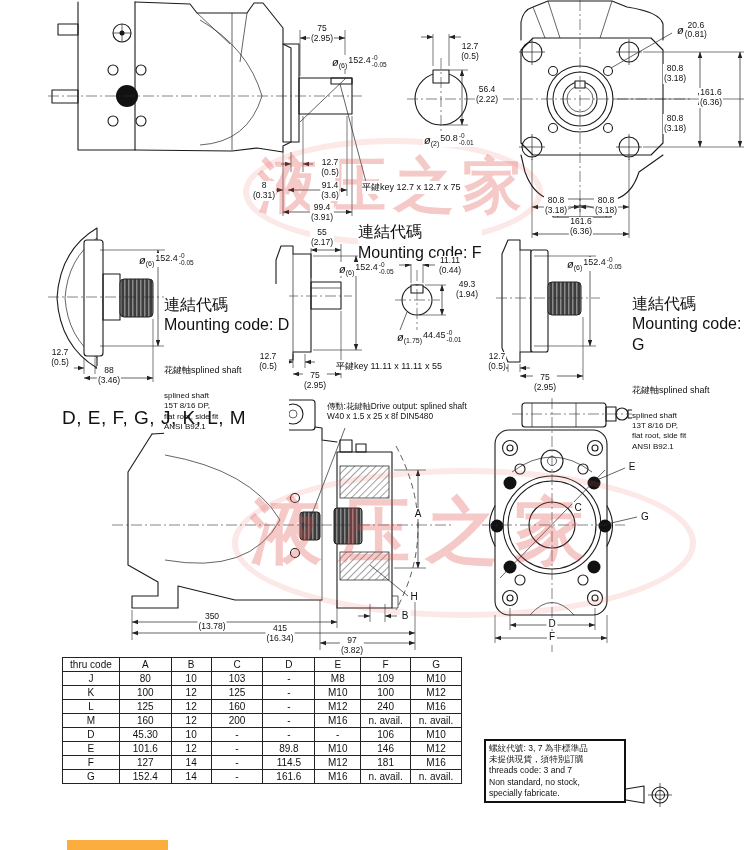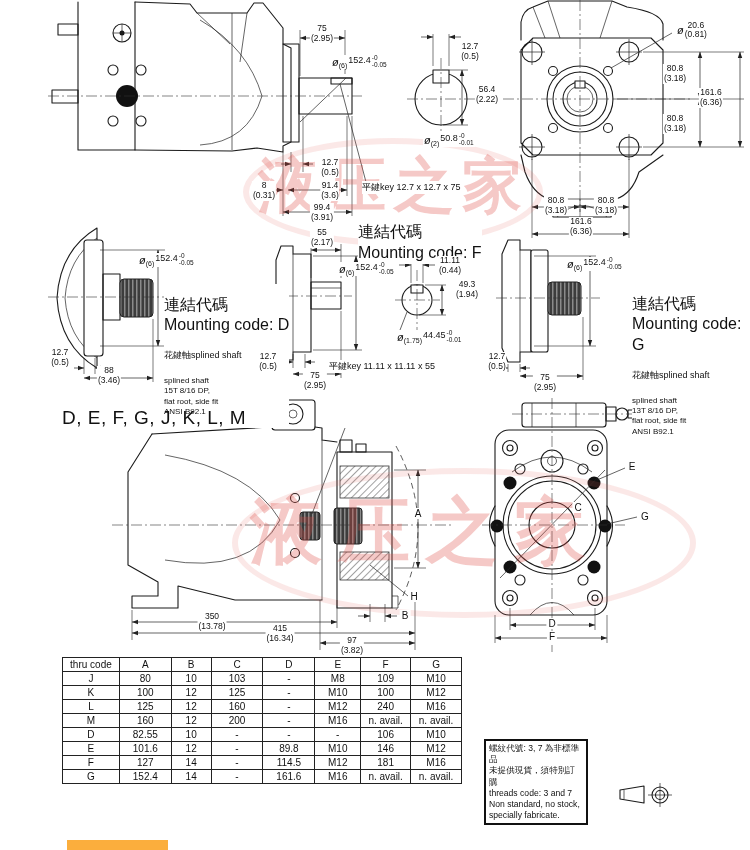--- a/index.html
+++ b/index.html
@@ -15,42 +15,42 @@
 .me{stroke:#222;stroke-width:.7;fill:none;marker-end:url(#ar)}
 .cl{stroke:#333;stroke-width:.6;fill:none;stroke-dasharray:11 3 2 3}
 .dsh{stroke:#333;stroke-width:.8;fill:none;stroke-dasharray:6 4}
 .blk{fill:#111}
 .dim{position:absolute;transform:translateX(-50%);text-align:center;font-size:8.5px;
   line-height:1.15;white-space:pre-line;background:#fff;padding:0 1px;z-index:3}
 .lbl{position:absolute;font-size:9px;background:#fff;white-space:pre;z-index:3}
 .pt{position:absolute;transform:translateX(-50%);font-size:10px;background:#fff;padding:0 2px;z-index:3}
 .txtblock{position:absolute;font-size:8.5px;line-height:1.25;white-space:pre-line;z-index:3;background:#fff}
 .mtitle{font-size:16px;line-height:1.3;white-space:pre-line}
-.msub{font-size:9px;margin-top:3px}
+.msub{font-size:9px;margin-top:18px}
 .mspec{font-size:8px;margin-top:4px;line-height:1.3}
 .dia{position:absolute;display:flex;align-items:center;background:#fff;z-index:3;padding:0 1px}
 .dia .s{font-size:11px;font-style:italic}
 .dia .i{font-size:7px;margin:7px 1px 0 0}
 .dia .v{font-size:9px;margin-bottom:4px}
 .dia .t{display:flex;flex-direction:column;font-size:6.5px;line-height:1.05;margin-left:1px}
 .dia .st{display:flex;flex-direction:column;font-size:8.5px;line-height:1.1;text-align:center;margin-left:1px}
 .heading1{position:absolute;left:57px;top:388px;font-size:15px;z-index:3}
 .heading2{position:absolute;left:62px;top:407px;font-size:19px;letter-spacing:.5px;z-index:3}
 .wm{position:absolute;color:rgba(221,77,68,.30);font-weight:bold;z-index:2;pointer-events:none;white-space:nowrap}
 .wm1{left:258px;top:146px;font-size:60px;letter-spacing:8px}
 .wm2{left:250px;top:484px;font-size:72px;letter-spacing:16px}
 .ring{position:absolute;border:6px solid rgba(226,100,92,.15);border-radius:50%;z-index:2;pointer-events:none}
 .r1{left:243px;top:138px;width:300px;height:108px}
 .r2{left:232px;top:468px;width:464px;height:150px}
 #adapter-table{position:absolute;left:62px;top:657px;width:400px;border-collapse:collapse;
   font-size:10px;z-index:3;background:#fff}
 #adapter-table td,#adapter-table th{border:1px solid #222;text-align:center;padding:0;height:14px;font-weight:normal}
 #adapter-table .cap{font-size:8.4px;height:16px;padding:1px 2px;letter-spacing:-.1px}
 #note1{position:absolute;left:486px;top:680px;font-size:8.6px;line-height:1.35;white-space:pre-line;z-index:3}
-#note2{position:absolute;left:484px;top:739px;width:104px;border:2px solid #111;padding:2px 3px;
+#note2{position:absolute;left:484px;top:739px;width:142px;border:2px solid #111;padding:2px 3px;
   font-size:8.6px;line-height:1.3;white-space:pre-line;z-index:3;background:#fff}
 #obar{position:absolute;left:67px;top:840px;width:101px;height:10px;background:#fbae3d;z-index:3}
 </style>
 </head>
 <body>
 
 <div id="stage">
 
 <svg width="750" height="850" viewBox="0 0 750 850">
 <defs>
@@ -432,21 +432,21 @@
 (1.94)</div>
 <div class="dia" style="left:396px;top:330px">
   <span class="s">ø</span>
       <span class="i">(1.75)</span>
       <span class="v">44.45</span>
       <span class="t">
         <span>-0</span>
         <span>-0.01</span>
       </span>
 </div>
-<div class="lbl" style="left:329px;top:360px">平鍵key 11.11 x 11.11 x 55</div>
+<div class="lbl" style="left:336px;top:360px">平鍵key 11.11 x 11.11 x 55</div>
 <div class="dim" style="left:268px;top:352px">12.7
 (0.5)</div>
 <div class="dim" style="left:315px;top:371px">75
 (2.95)</div>
 
 <div class="dia" style="left:566px;top:257px">
   <span class="s">ø</span>
       <span class="i">(6)</span>
       <span class="v">152.4</span>
       <span class="t">
@@ -463,20 +463,22 @@
 flat root, side fit
 ANSI B92.1</div>
 </div>
 <div class="dim" style="left:497px;top:352px">12.7
 (0.5)</div>
 <div class="dim" style="left:545px;top:373px">75
 (2.95)</div>
 
 <div class="heading2">D, E, F, G, J, K, L, M</div>
 
+<div class="txtblock" style="left:327px;top:401px;font-size:8.3px">傳動:花鍵軸Drive output: splined shaft
+W40 x 1.5 x 25 x 8f DIN5480</div>
 <div class="pt" style="left:418px;top:508px">A</div>
 <div class="pt" style="left:414px;top:591px">H</div>
 <div class="pt" style="left:405px;top:610px">B</div>
 <div class="dim" style="left:212px;top:612px">350
 (13.78)</div>
 <div class="dim" style="left:280px;top:624px">415
 (16.34)</div>
 <div class="dim" style="left:352px;top:636px">97
 (3.82)</div>
 
@@ -545,21 +547,21 @@
           <td>160</td>
           <td>12</td>
           <td>200</td>
           <td>-</td>
           <td>M16</td>
           <td>n. avail.</td>
           <td>n. avail.</td>
         </tr>
         <tr>
           <td>D</td>
-          <td>82.55</td>
+          <td>45.30</td>
           <td>10</td>
           <td>-</td>
           <td>-</td>
           <td>-</td>
           <td>106</td>
           <td>M10</td>
         </tr>
         <tr>
           <td>E</td>
           <td>101.6</td>

